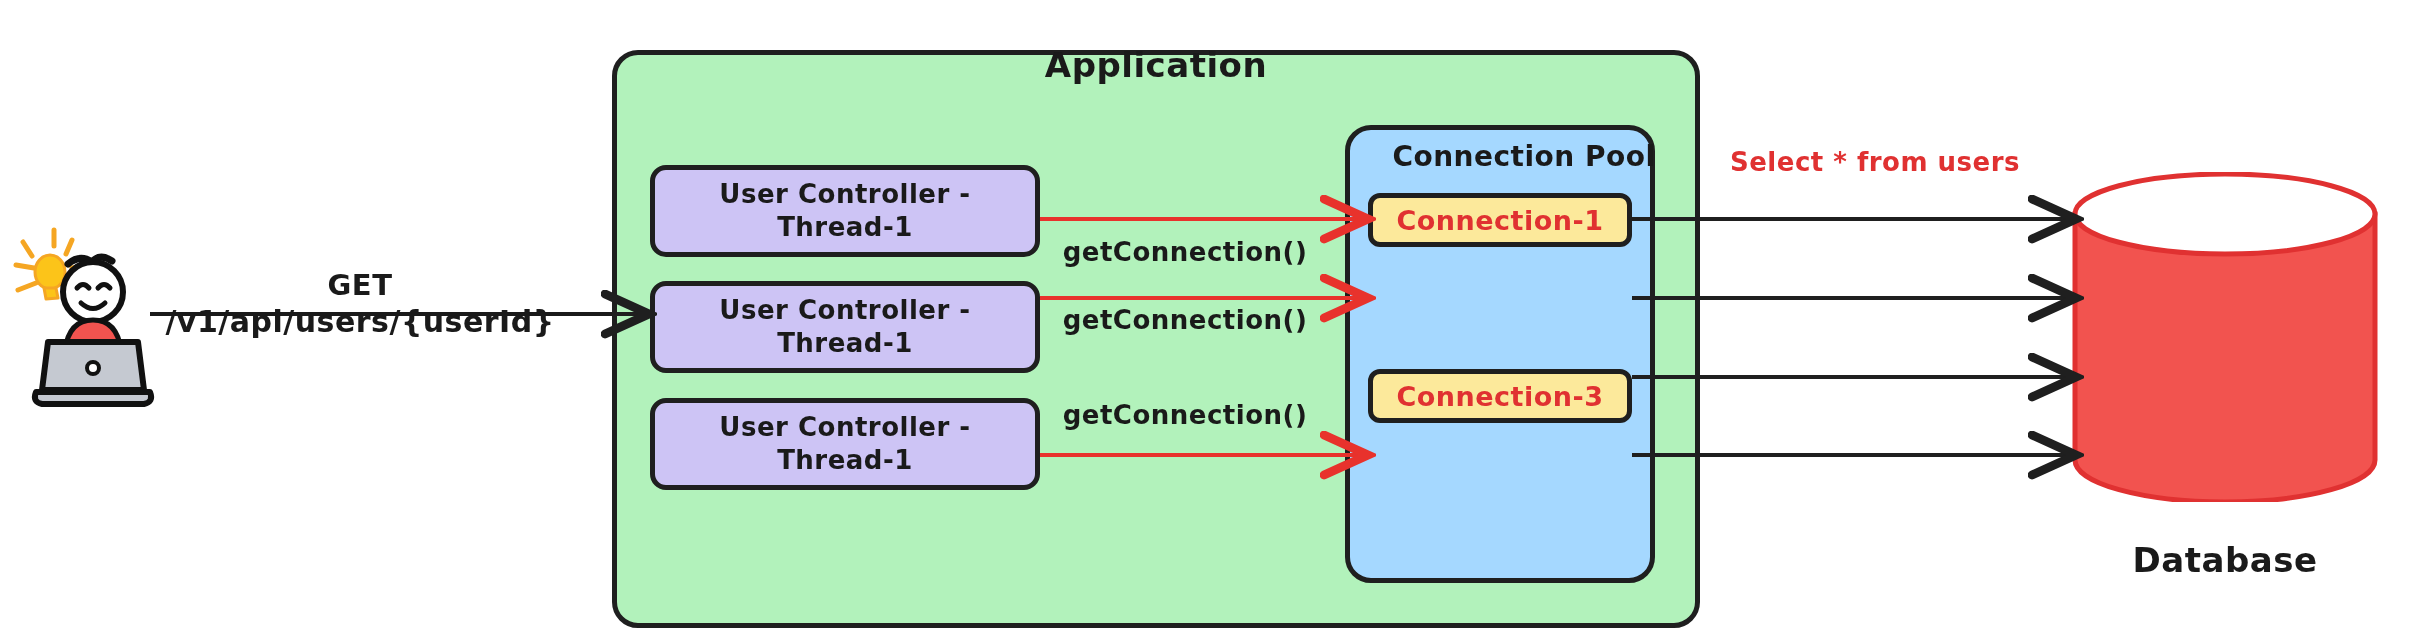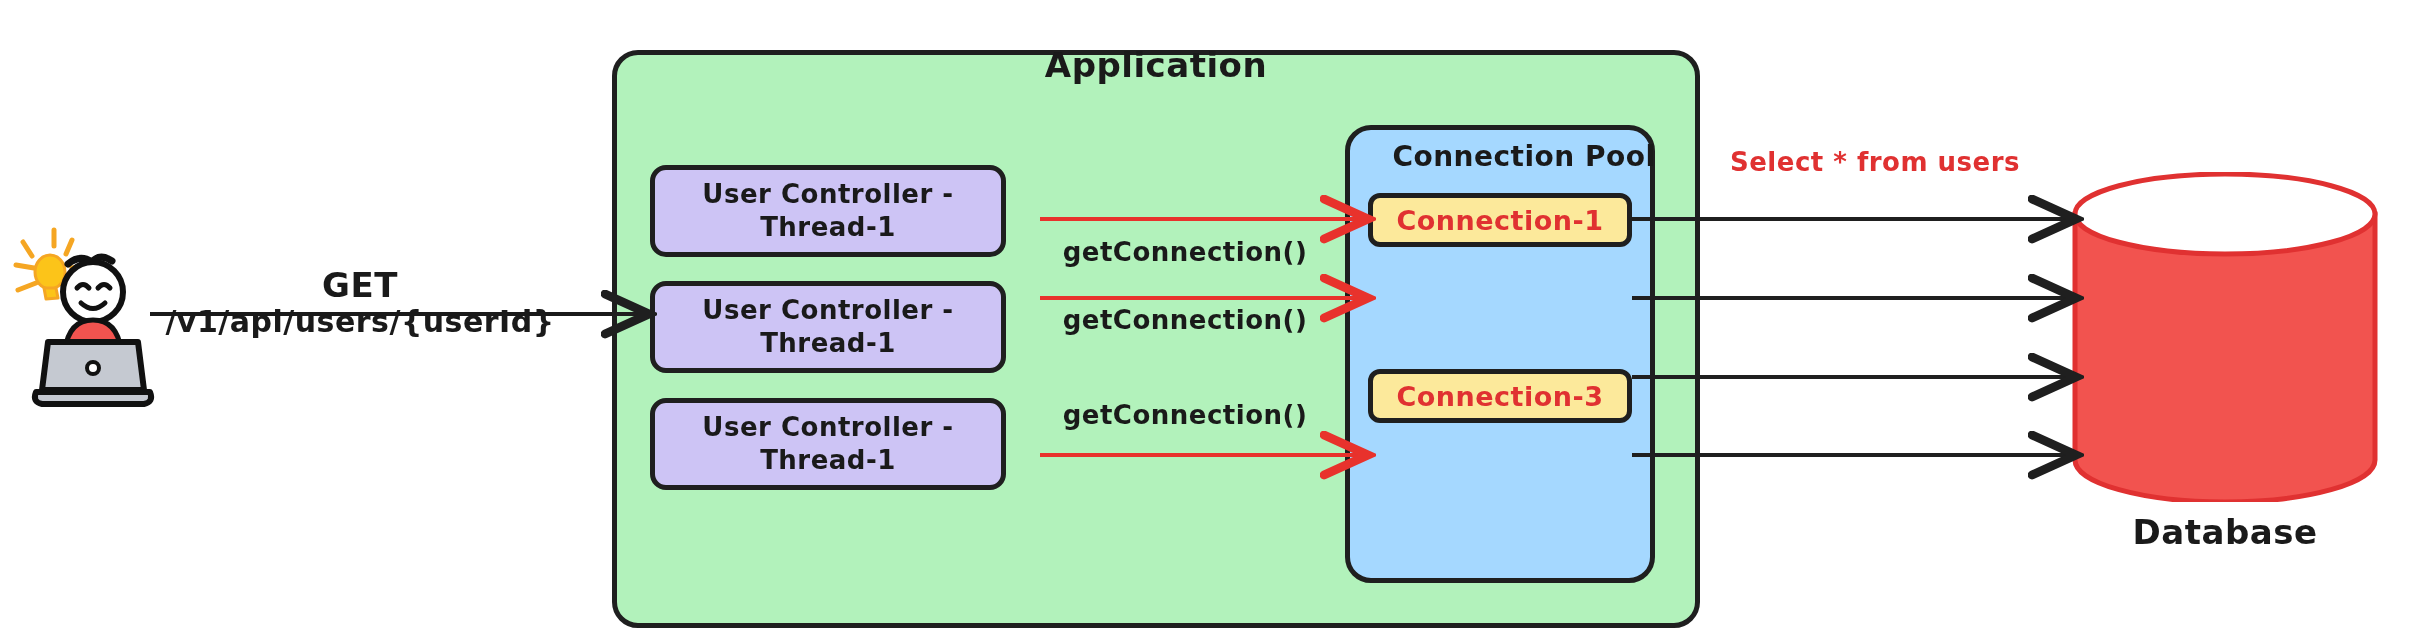--- a/index.html
+++ b/index.html
@@ -28,21 +28,21 @@
 
   
   #get-request-label {
     position: absolute;
     left: 160px; top: 268px;
     width: 400px;
     text-align: center;
     color: #1a1a1a;
   }
   #get-method {
-    font-size: 34px; line-height: 34px;
+    font-size: 29px; line-height: 34px;
     color: #1a1a1a;
   }
   #get-path {
     font-size: 30px; line-height: 40px;
     color: #1a1a1a;
   }
   #get-divider {
     position: absolute;
     left: 150px; top: 312px;
     width: 462px; height: 4px;
@@ -65,21 +65,21 @@
     width: 1088px;
     text-align: center;
     font-size: 34px;
     color: #1a1a1a;
   }
 
   
   .controller-box {
     position: absolute;
     left: 650px;
-    width: 356px; height: 92px;
+    width: 390px; height: 92px;
     background: #cdc4f5;
     border: 5px solid #1f1f1f;
     border-radius: 16px;
     box-sizing: border-box;
     display: flex;
     flex-direction: column;
     align-items: center;
     justify-content: center;
     color: #1a1a1a;
     font-size: 26px;
@@ -148,21 +148,21 @@
     width: 360px;
     color: #e03131;
     font-size: 26px;
     line-height: 36px;
   }
 
   
   #database-cylinder { position: absolute; left: 2070px; top: 172px; width: 310px; height: 330px; }
   #database-label {
     position: absolute;
-    left: 2060px; top: 512px;
+    left: 2060px; top: 540px;
     width: 330px;
     text-align: center;
     font-size: 34px;
     color: #1a1a1a;
   }
 
   
   #arrow-layer {
     position: absolute;
     left: 0; top: 0;

